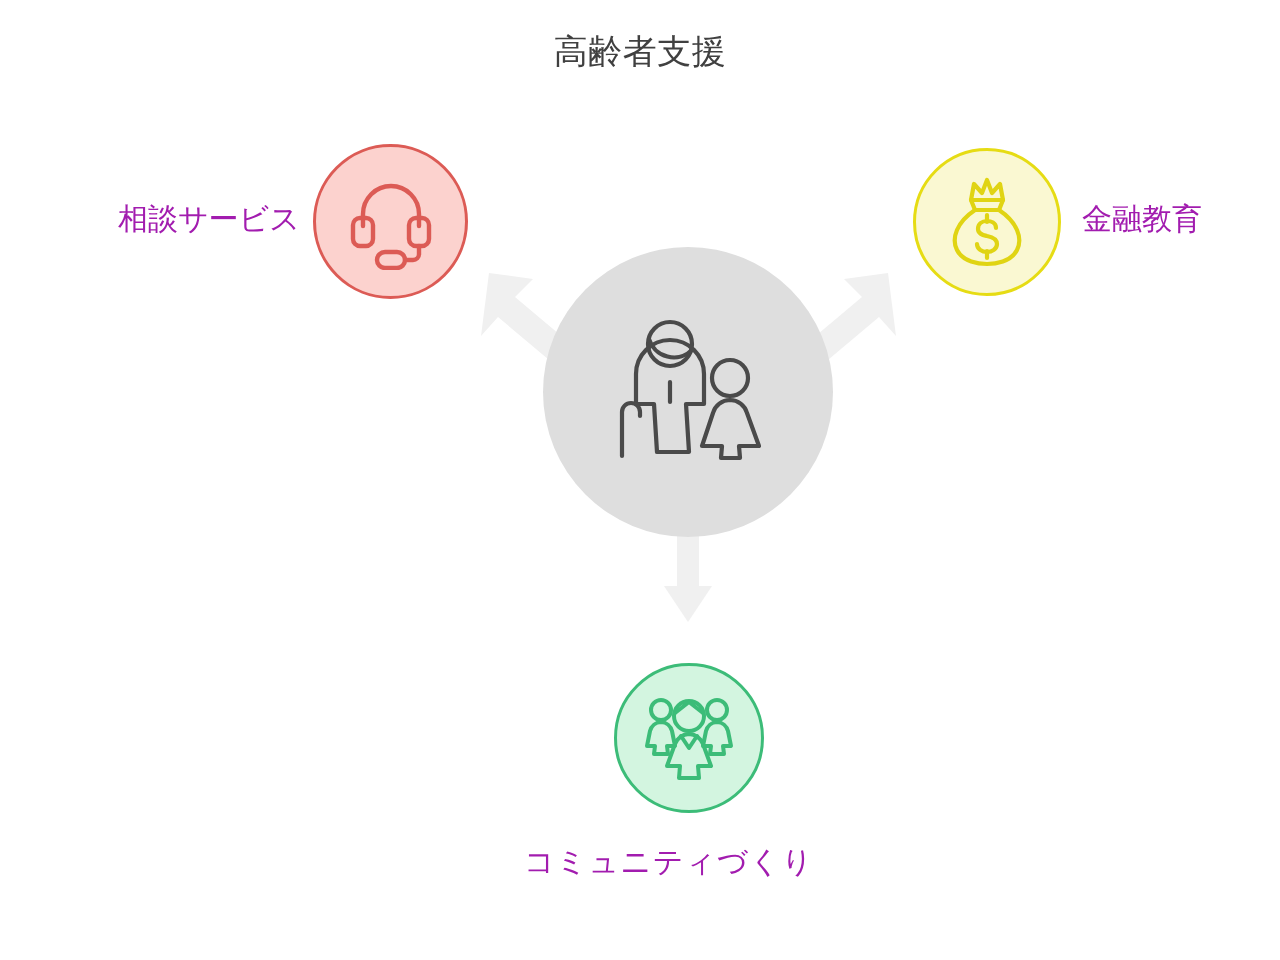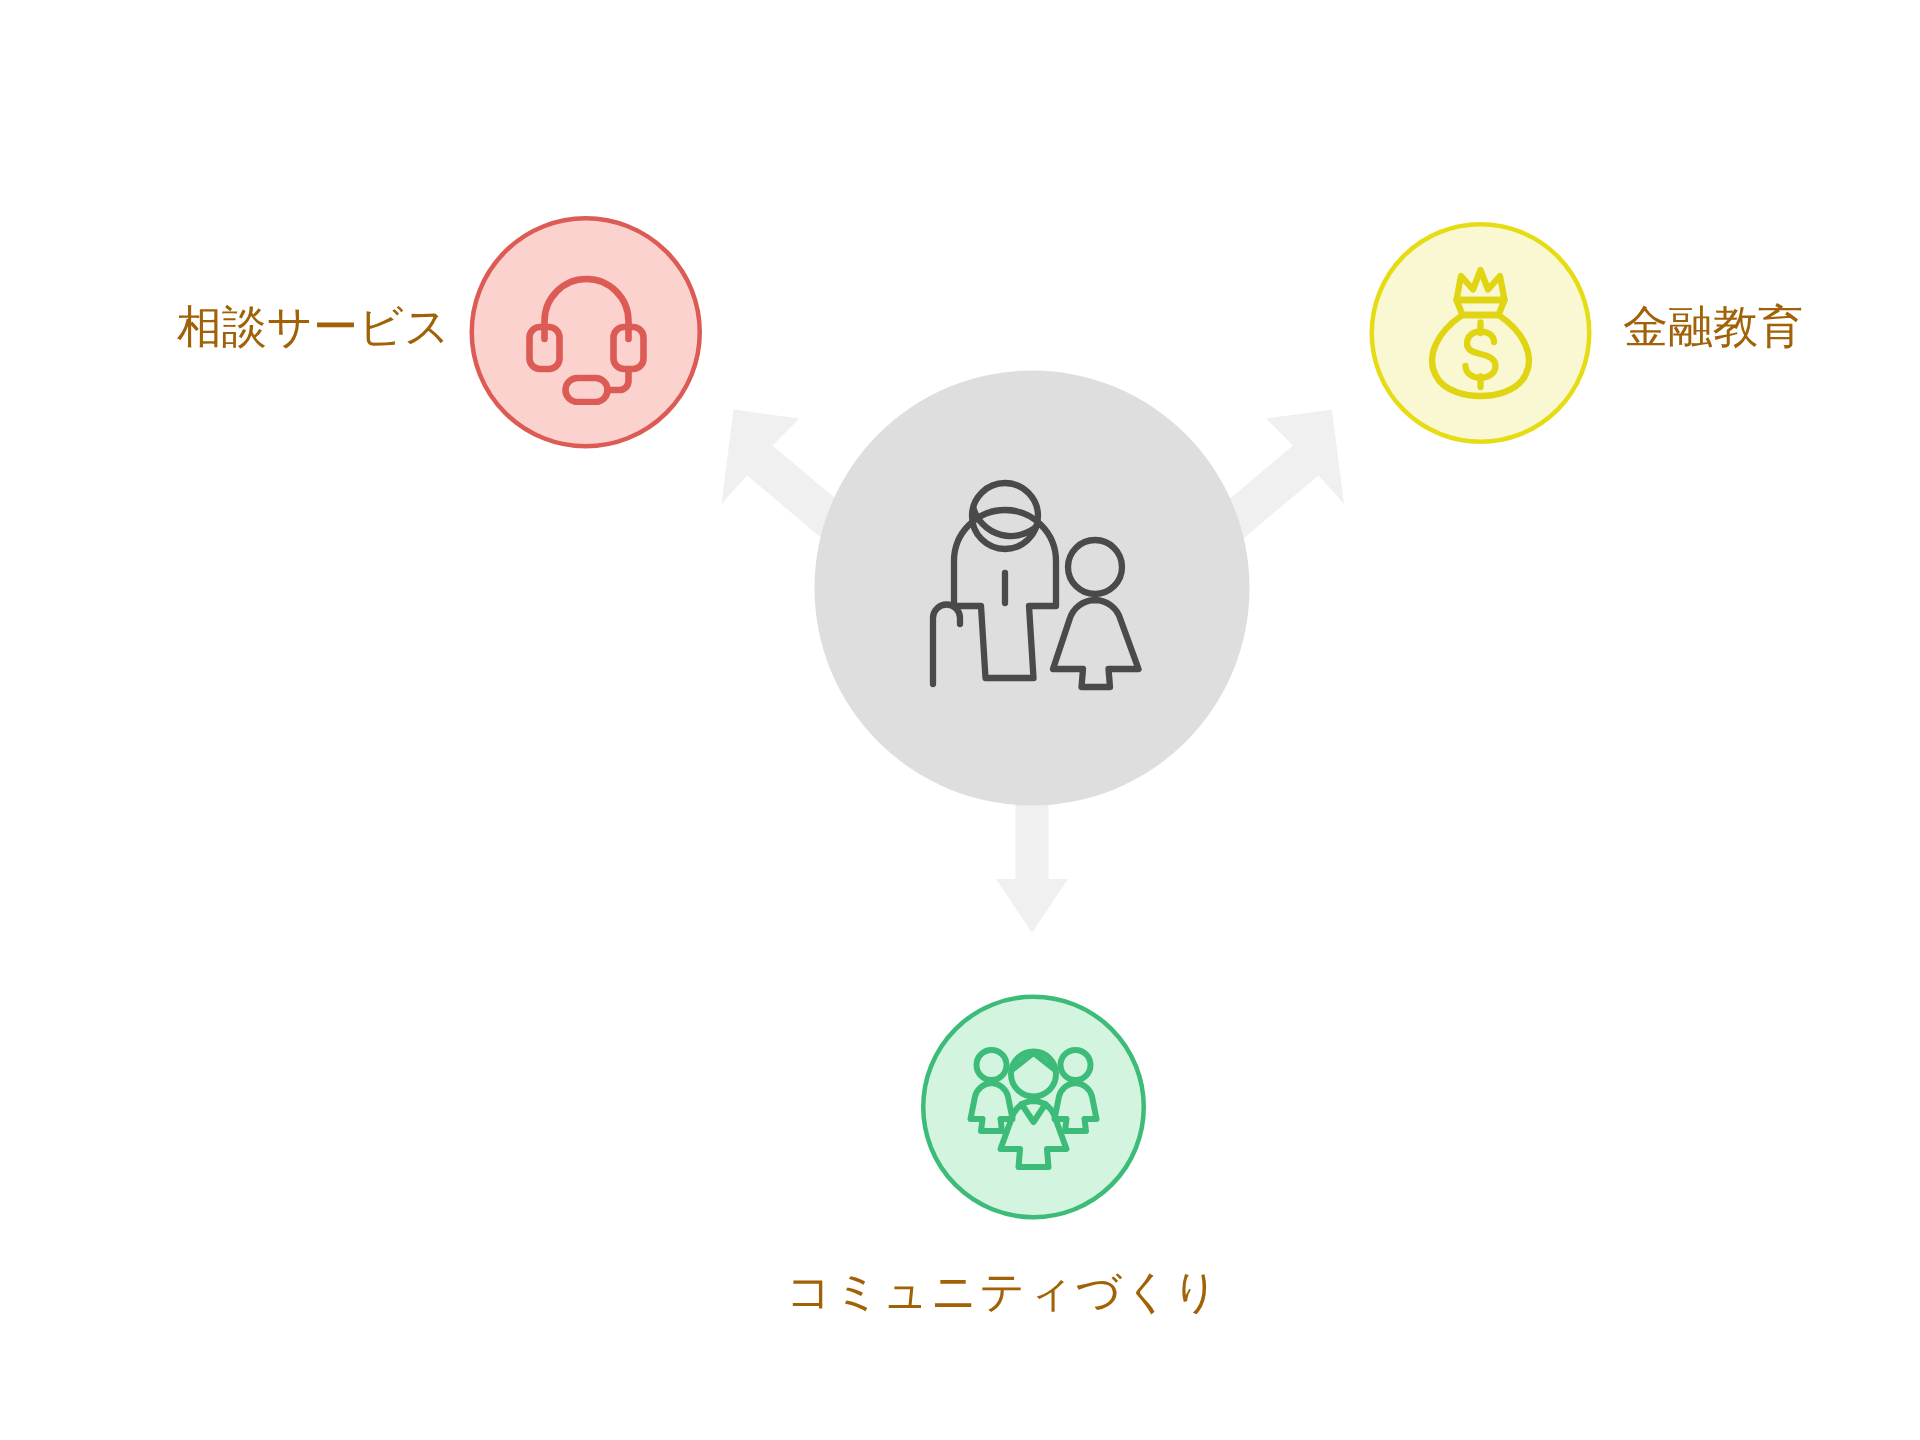--- a/index.html
+++ b/index.html
@@ -86,21 +86,21 @@
     top: 663px;
     width: 150px;
     height: 150px;
     background: #d3f5e0;
     border: 3px solid #3cbc78;
   }
 
   
   .node-label {
     position: absolute;
-    color: #a16207;
+    color: #a21caf;
     font-size: 30px;
     line-height: 1.35;
   }
 
   .label-left {
     left: 20px;
     top: 199px;
     width: 280px;
     text-align: right;
     white-space: nowrap;
@@ -120,20 +120,21 @@
     width: 330px;
     text-align: left;
     letter-spacing: 1.5px;
   }
 </style>
 </head>
 <body>
 
 <div id="canvas">
 
+  <div class="diagram-title">高齢者支援</div>
 
   <svg class="arrow-layer" viewBox="0 0 1280 960">
 
     <g>
       <path d="M 489 273
                L 533 279
                L 515 297
                L 578 350
                L 561 370
                L 498 317

